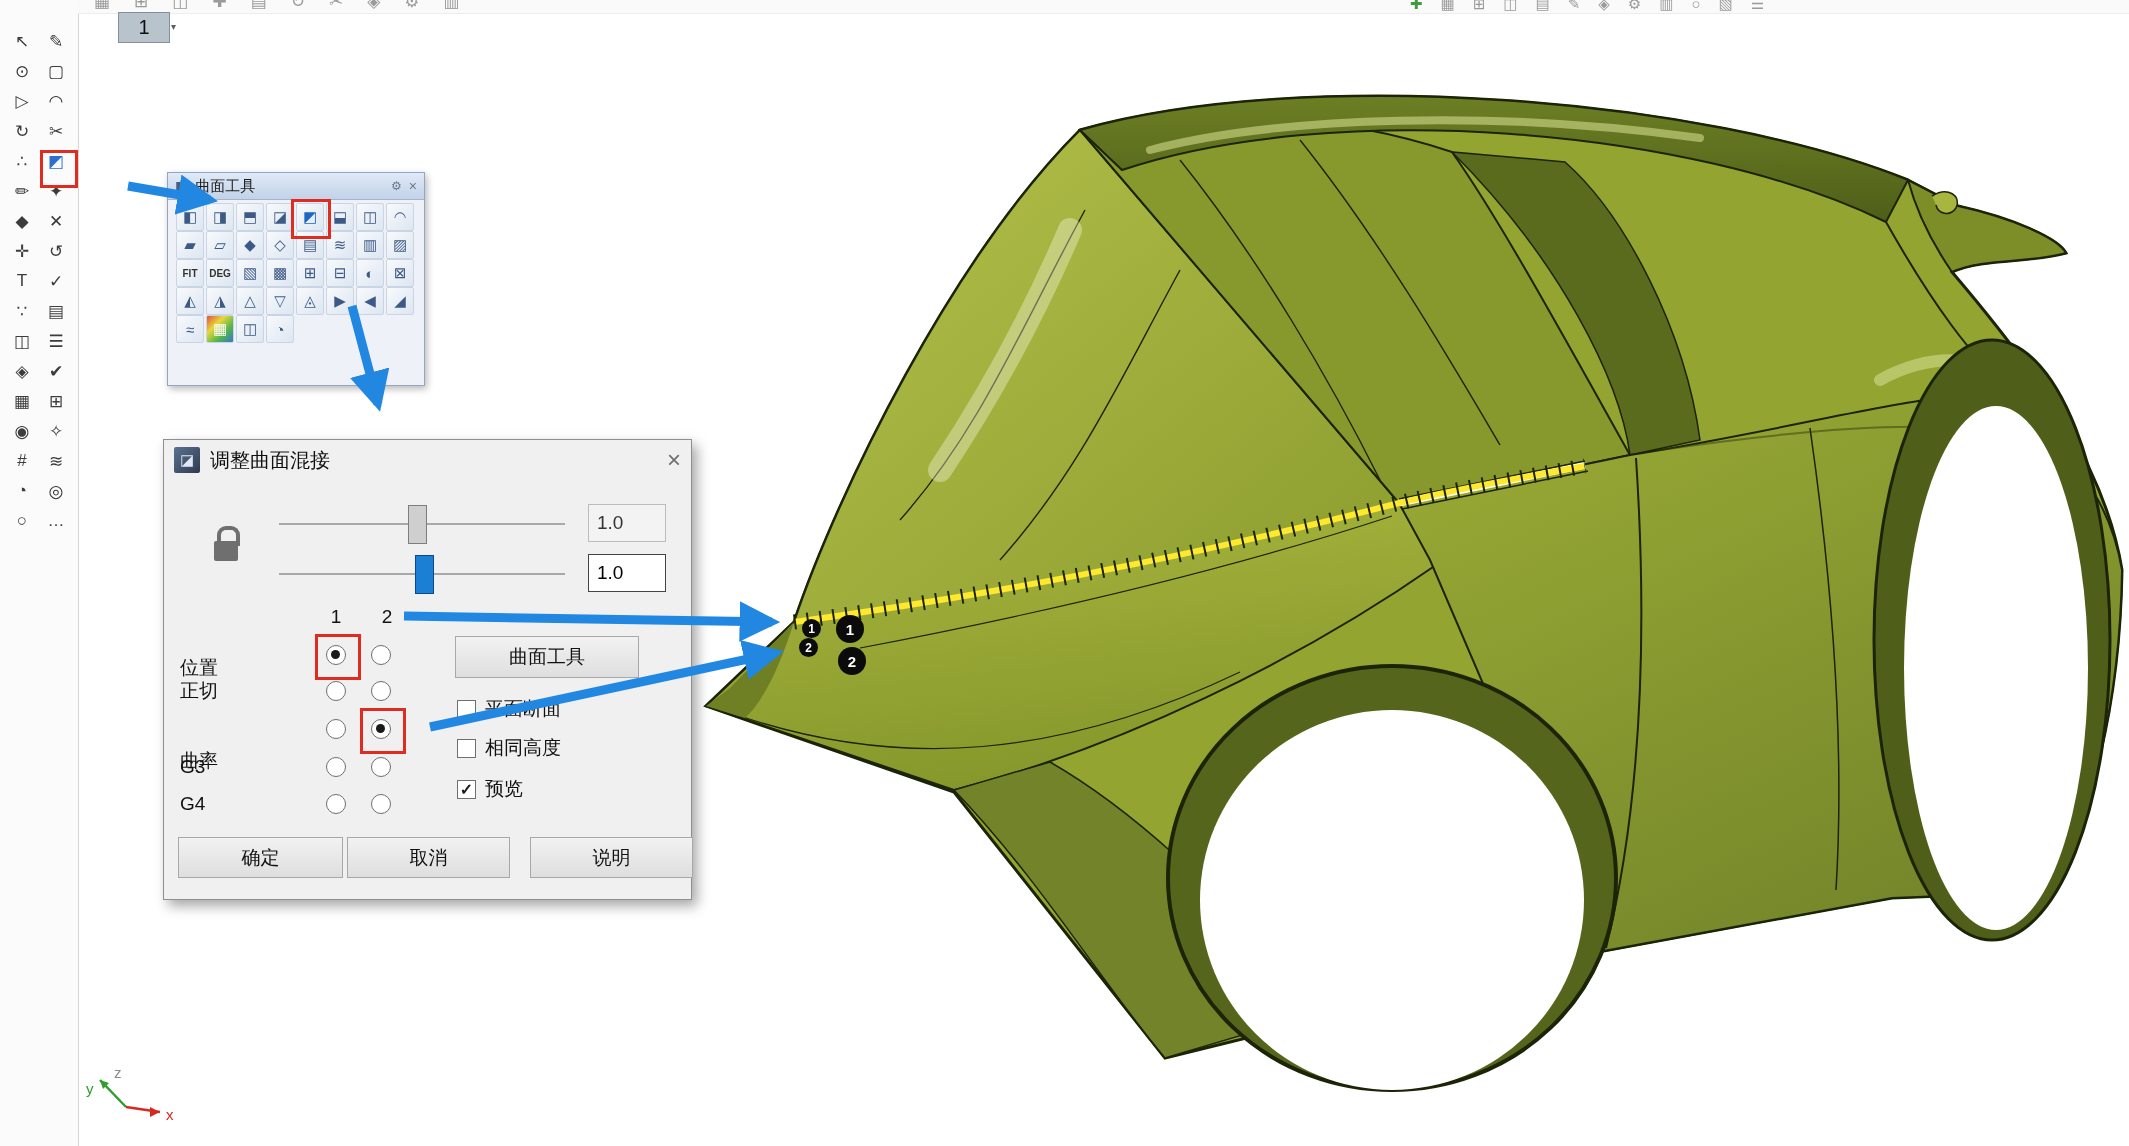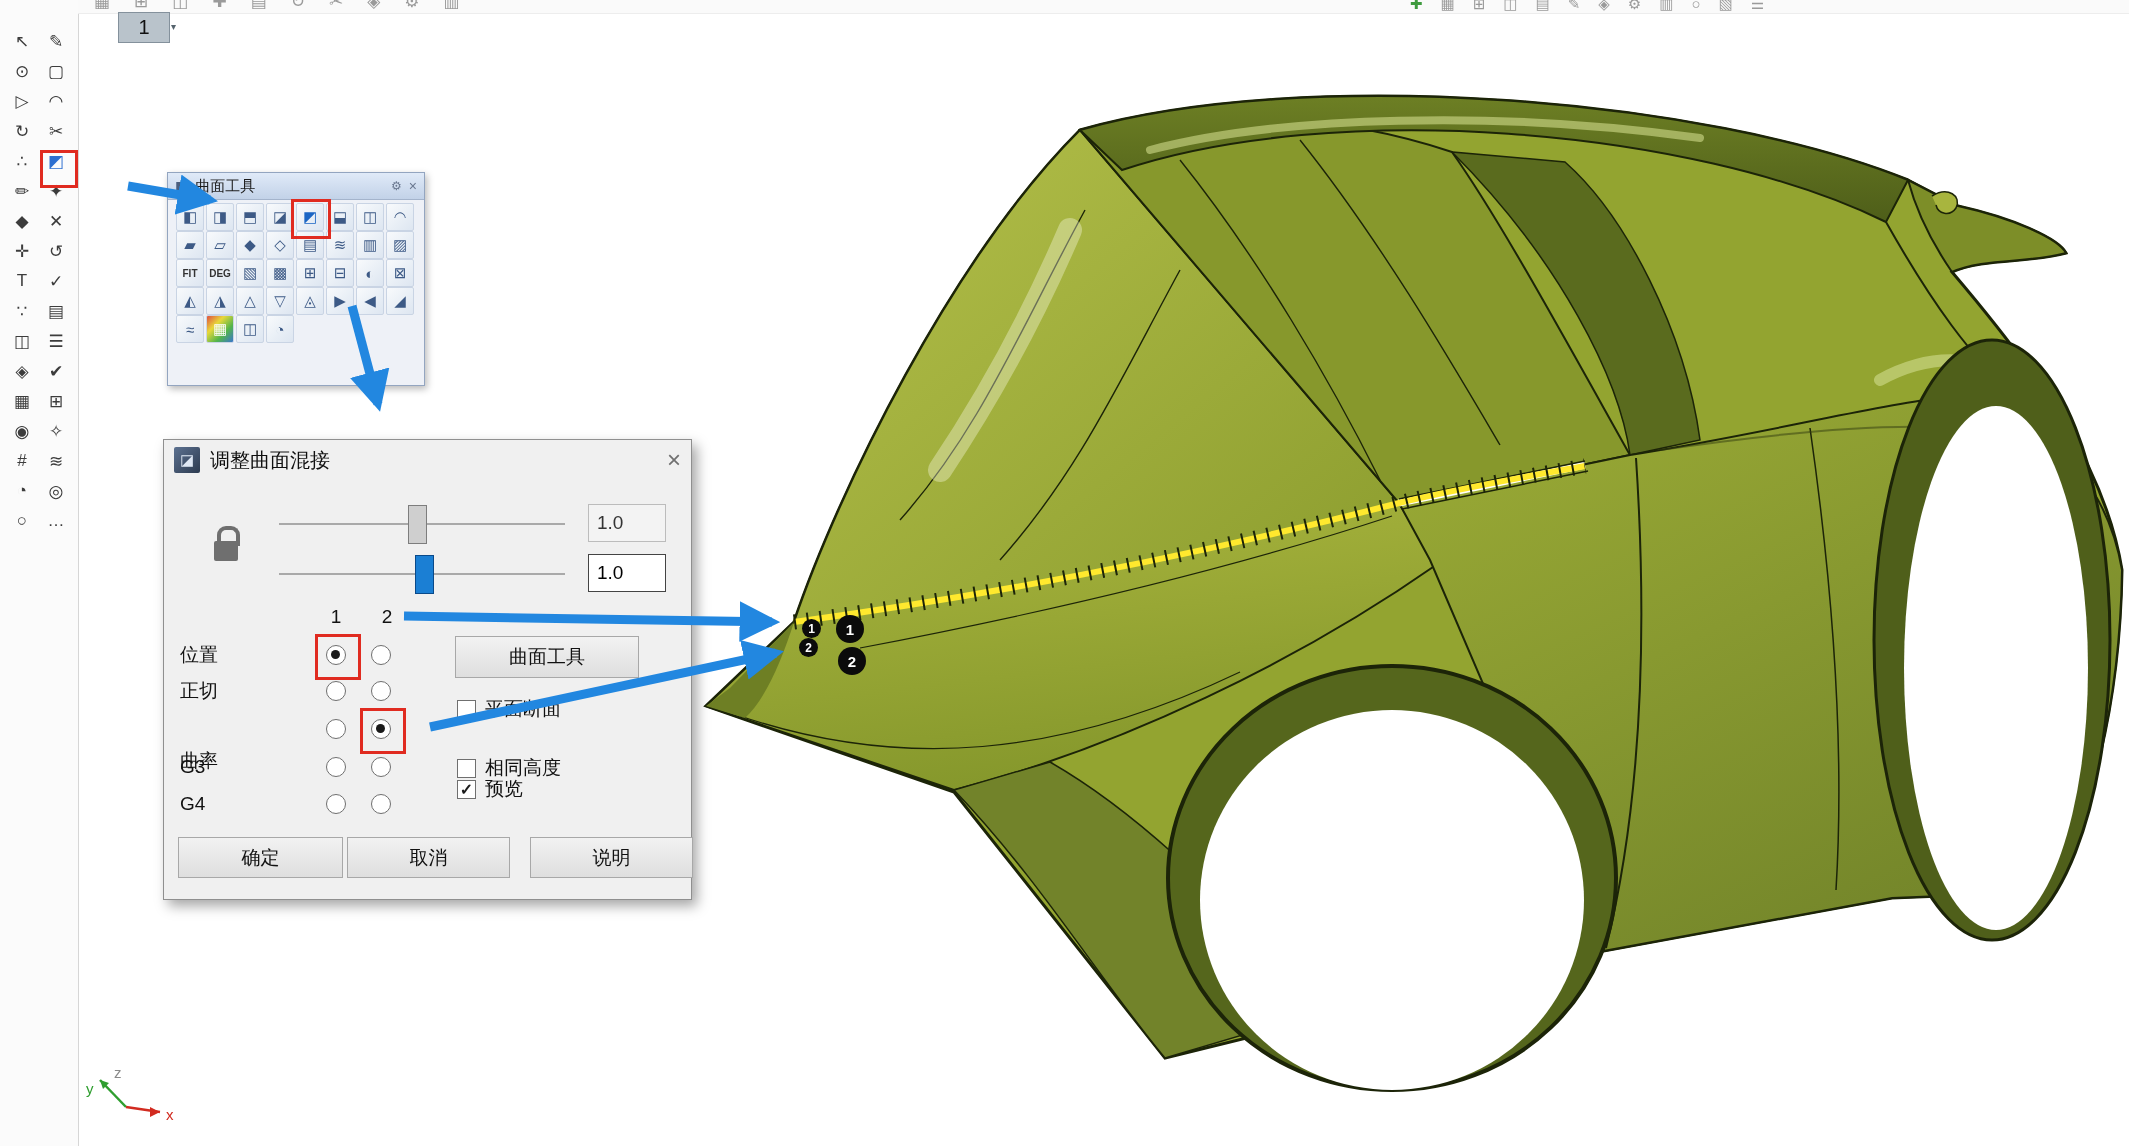--- a/index.html
+++ b/index.html
@@ -296,21 +296,21 @@
     <input class="val-box val-grey" style="top: 64px;" readonly="" value="1.0">
 
     <div class="sl-track" style="top:133px"></div>
     <div class="sl-handle sl-blue" style="left:251px;top:115px"></div>
     <input class="val-box val-white" style="top: 114px;" value="1.0">
 
     <div class="col-hdr" style="left:159px;top:166px">1</div>
     <div class="col-hdr" style="left:210px;top:166px">2</div>
 
     <div id="blend-rows">
-        <div class="row-label" style="top: 197px;">位置</div>
+        <div class="row-label" style="top: 210px;">位置</div>
         <div class="radio checked" style="left: 162px; top: 205px;"></div>
         <div class="radio" style="left: 207px; top: 205px;"></div>
         <div class="row-label" style="top: 233px;">正切</div>
         <div class="radio" style="left: 162px; top: 241px;"></div>
         <div class="radio" style="left: 207px; top: 241px;"></div>
         <div class="row-label" style="top: 271px; margin-top: 32px;">曲率</div>
         <div class="radio" style="left: 162px; top: 279px;"></div>
         <div class="radio checked" style="left: 207px; top: 279px;"></div>
         <div class="row-label" style="top: 309px;">G3</div>
         <div class="radio" style="left: 162px; top: 317px;"></div>
@@ -320,21 +320,21 @@
         <div class="radio" style="left: 207px; top: 354px;"></div>
       </div>
 
     <div class="btn" style="left:291px;top:196px;width:182px;height:40px">曲面工具</div>
 
     <div id="dlg-checks">
         <div class="chk-row" style="top: 257px;">
           <div class="chk-box"></div>
           <span>平面断面</span>
         </div>
-        <div class="chk-row" style="top: 296px; margin-top: 20px;">
+        <div class="chk-row" style="top: 296px;">
           <div class="chk-box"></div>
           <span>相同高度</span>
         </div>
         <div class="chk-row" style="top: 337px;">
           <div class="chk-box">✓</div>
           <span>预览</span>
         </div>
       </div>
 
     <div class="btn" style="left:14px;top:397px;width:163px;height:39px">确定</div>

